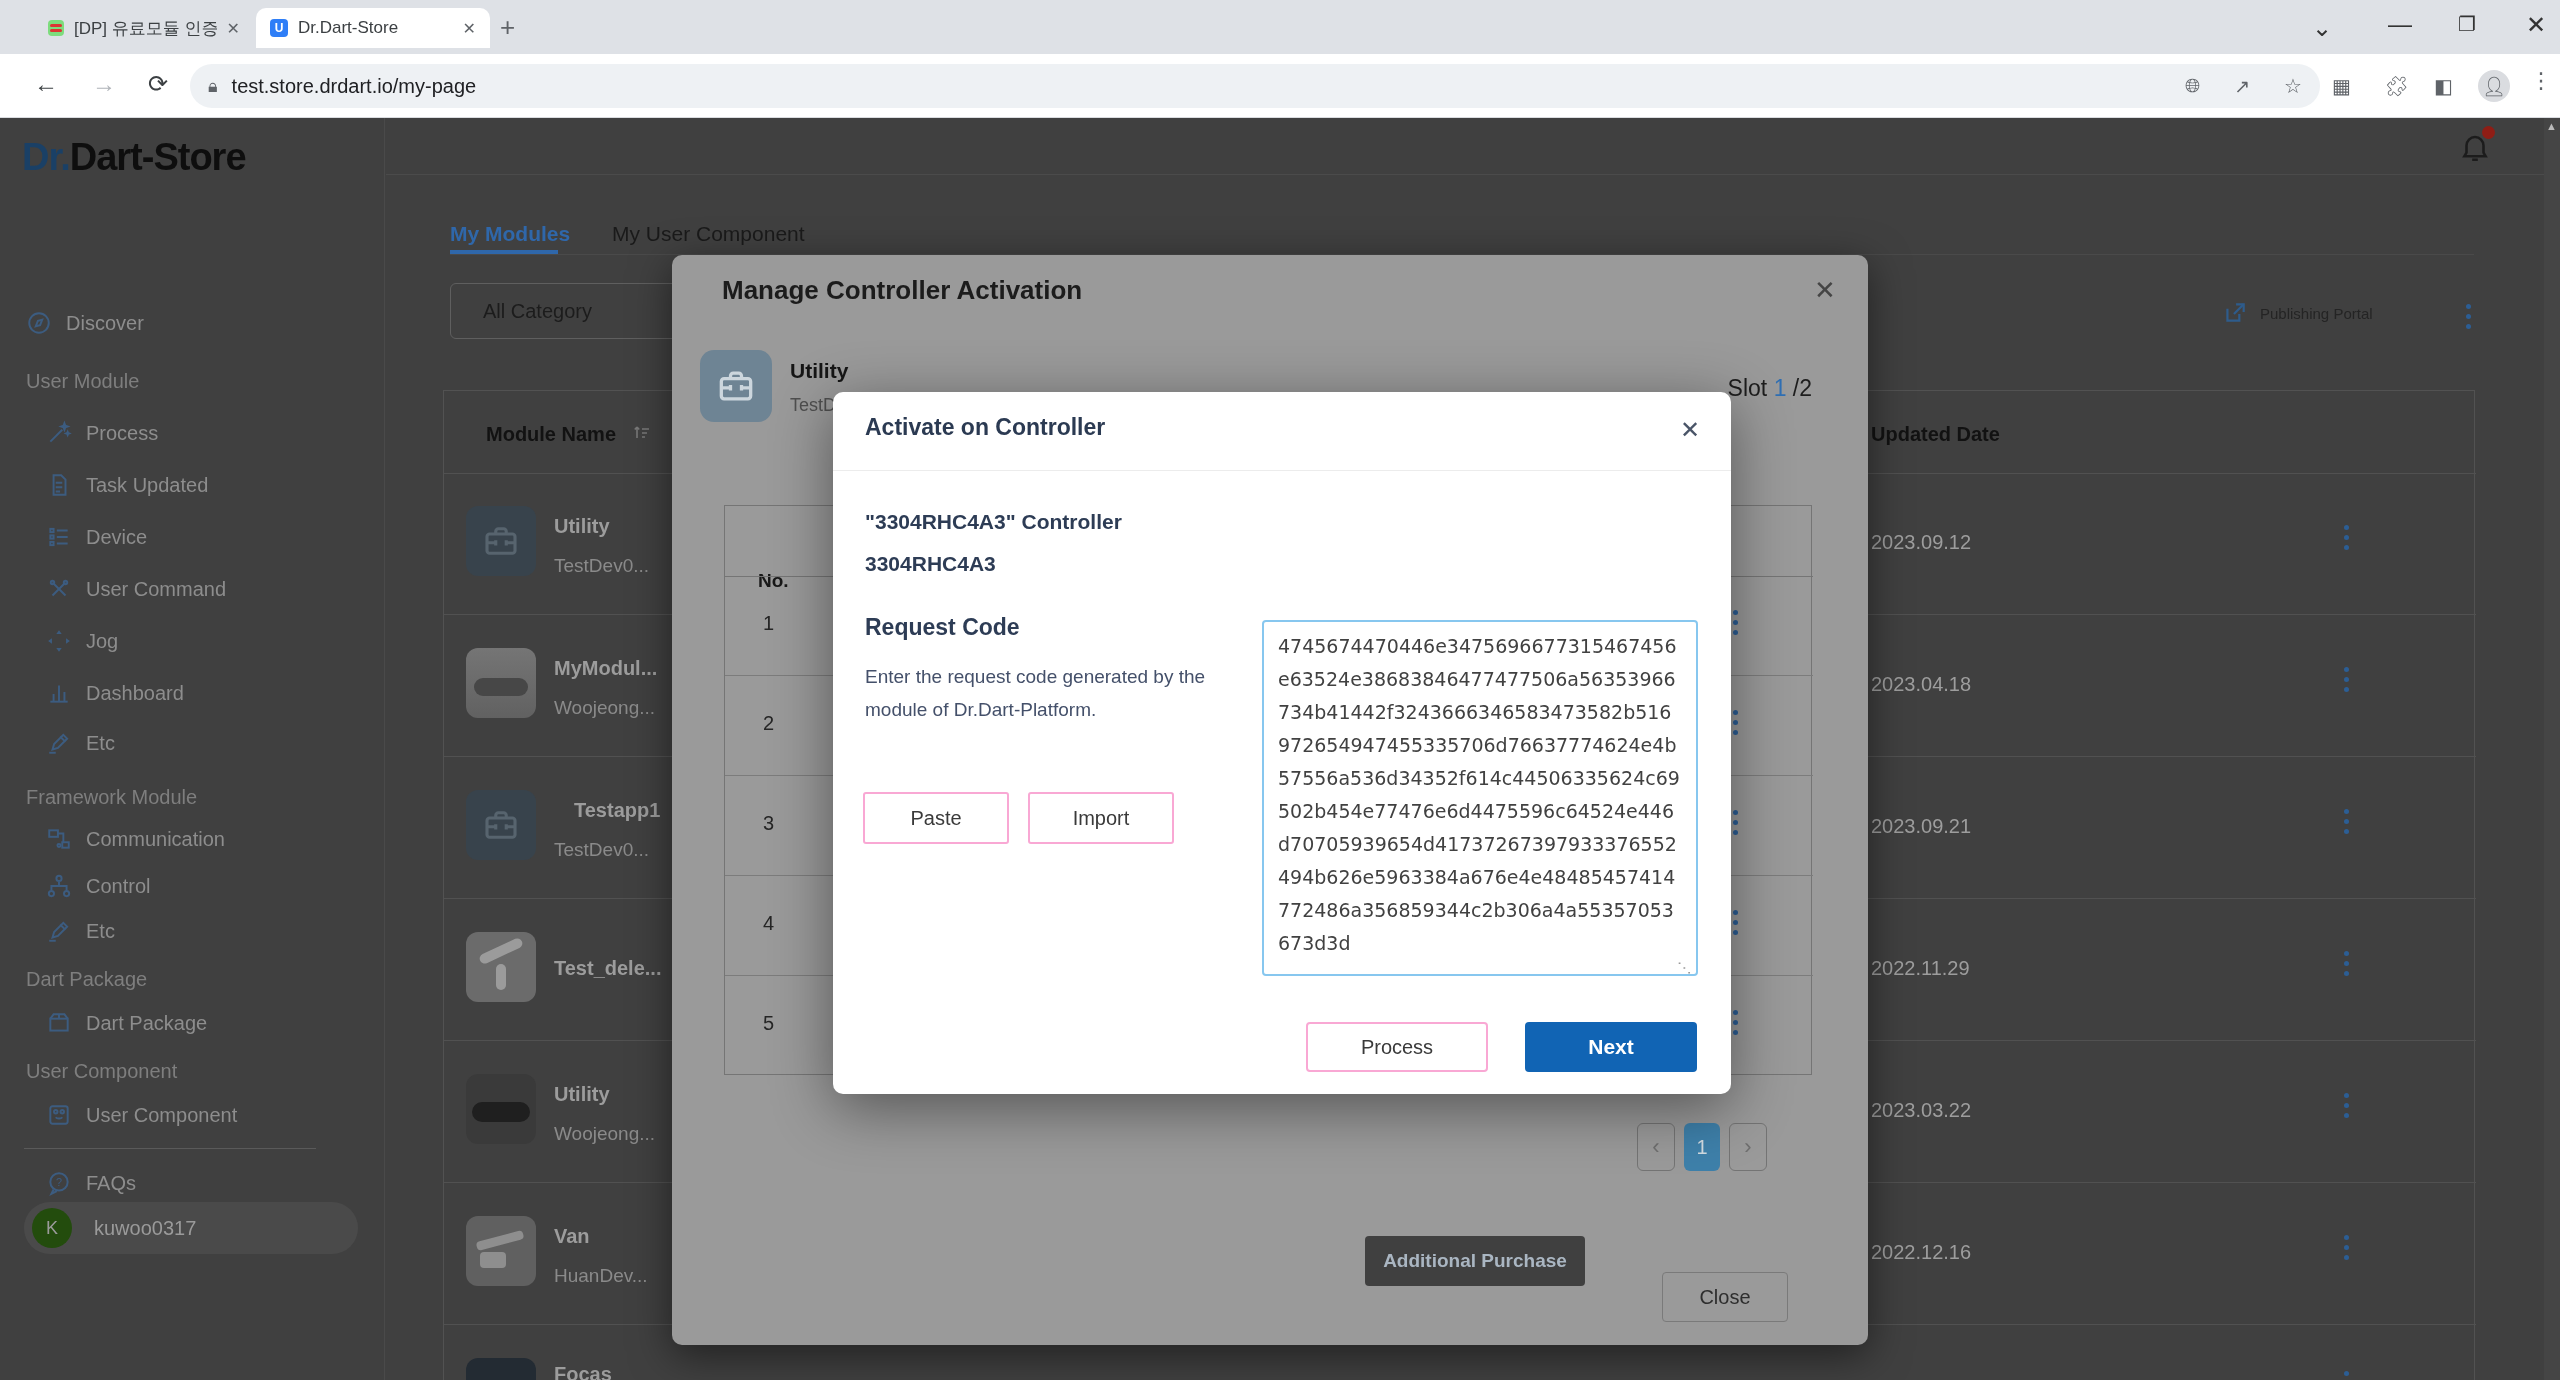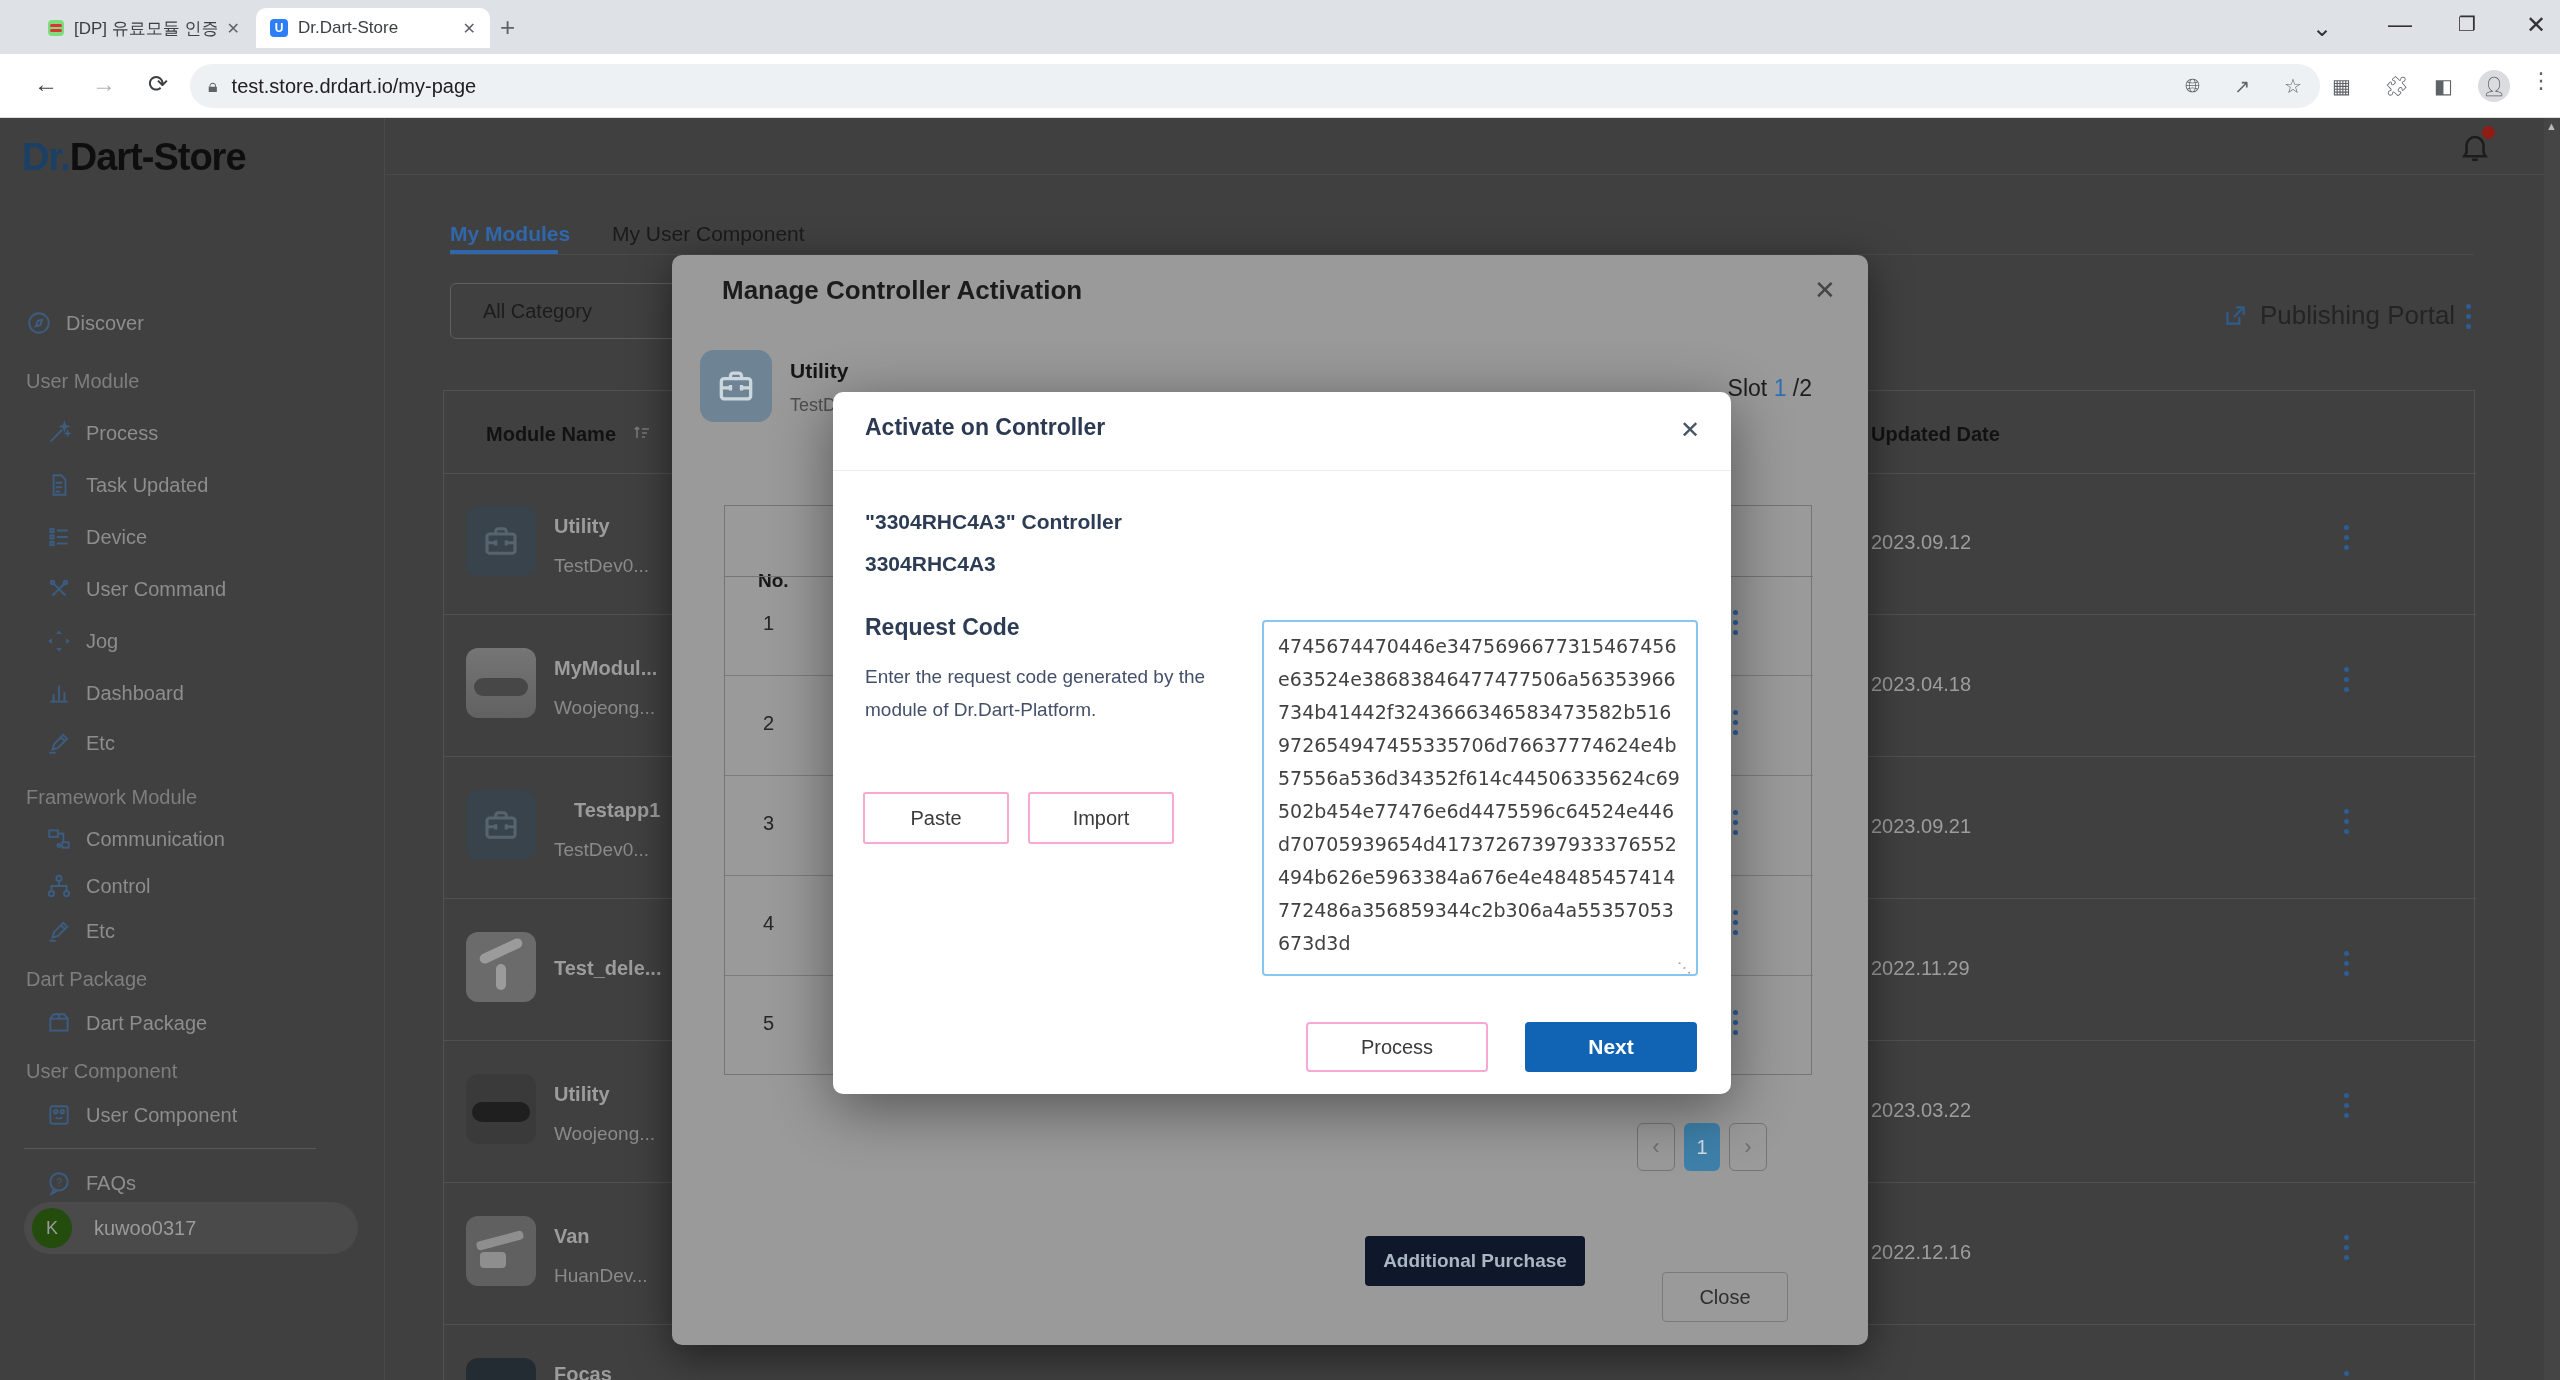--- a/index.html
+++ b/index.html
@@ -266,21 +266,21 @@
     </div>
 
     <div class="ab" style="left:2222px;top:182px;display:flex;align-items:center;gap:12px;">
       <span style="color:#2e5c8c;">
           <svg width="26" height="26" viewBox="0 0 24 24" fill="none" stroke="currentColor" stroke-width="2">
             <path d="M5 8v11h11v-6"></path>
             <path d="M13 4h7v7"></path>
             <path d="M20 4l-9 9"></path>
           </svg>
         </span>
-      <span style="font-size:26px;color:#242424;">Publishing Portal</span>
+      <span style="font-size:15px;color:#242424;">Publishing Portal</span>
     </div>
     <span class="ab kebab" style="left:2466px;top:186px;">
         <i></i>
         <i></i>
         <i></i>
       </span>
 
     <div class="ab" style="left:443px;top:272px;width:2032px;height:990px;border:1px solid #525252;border-bottom:none;">
       <span class="ab" style="left:42px;top:32px;font-size:20px;font-weight:bold;color:#121212;">Module Name</span>
       <span class="ab" style="left:185px;top:30px;color:#787878;">
@@ -470,21 +470,21 @@
     <div class="ab pgbox" style="left:965px;top:868px;">
         <span>‹</span>
       </div>
     <div class="ab pgbox" style="left:1012px;top:868px;width:36px;background:#3e80aa;border:none;color:#d3dce2;font-size:20px;">
         <span>1</span>
       </div>
     <div class="ab pgbox" style="left:1057px;top:868px;">
         <span>›</span>
       </div>
 
-    <div class="ab" style="left:693px;top:981px;width:220px;height:50px;border-radius:4px;background:#0f172a;color:#aab6c2;display:flex;align-items:center;justify-content:center;font-size:19px;font-weight:600;">
+    <div class="ab" style="left:693px;top:981px;width:220px;height:50px;border-radius:4px;background:#404040;color:#aab6c2;display:flex;align-items:center;justify-content:center;font-size:19px;font-weight:600;">
       <span>Additional Purchase</span>
     </div>
     <div class="ab" style="left:990px;top:981px;width:126px;height:50px;border-radius:4px;border:1px solid #7a7a7a;color:#2e2e2e;display:flex;align-items:center;justify-content:center;font-size:20px;margin-top:36px;">
       <span>Close</span>
     </div>
   </div>
 
   <div class="ab modal2">
     <span class="ab" style="left:32px;top:22px;font-size:23px;font-weight:600;color:#2b3a52;">Activate on Controller</span>
     <span class="ab" style="left:847px;top:24px;font-size:24px;color:#4a5568;">✕</span>

